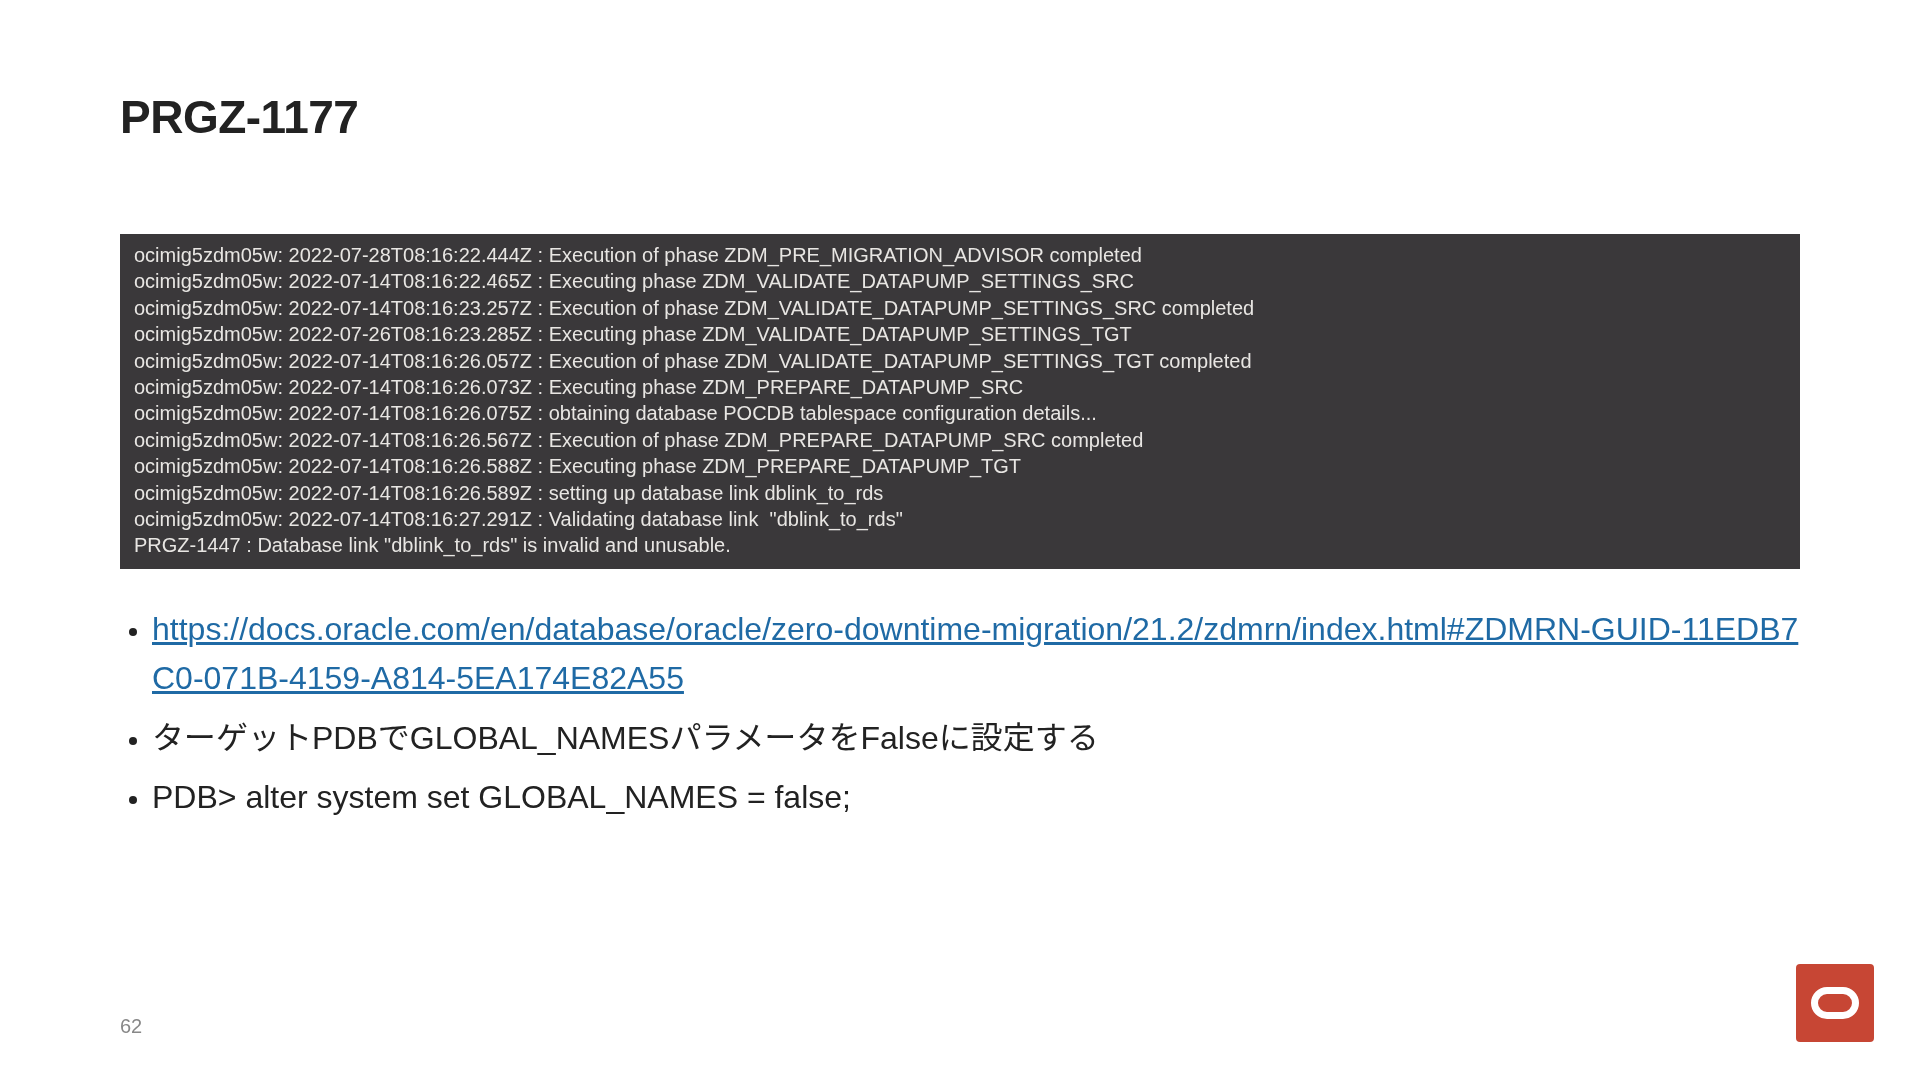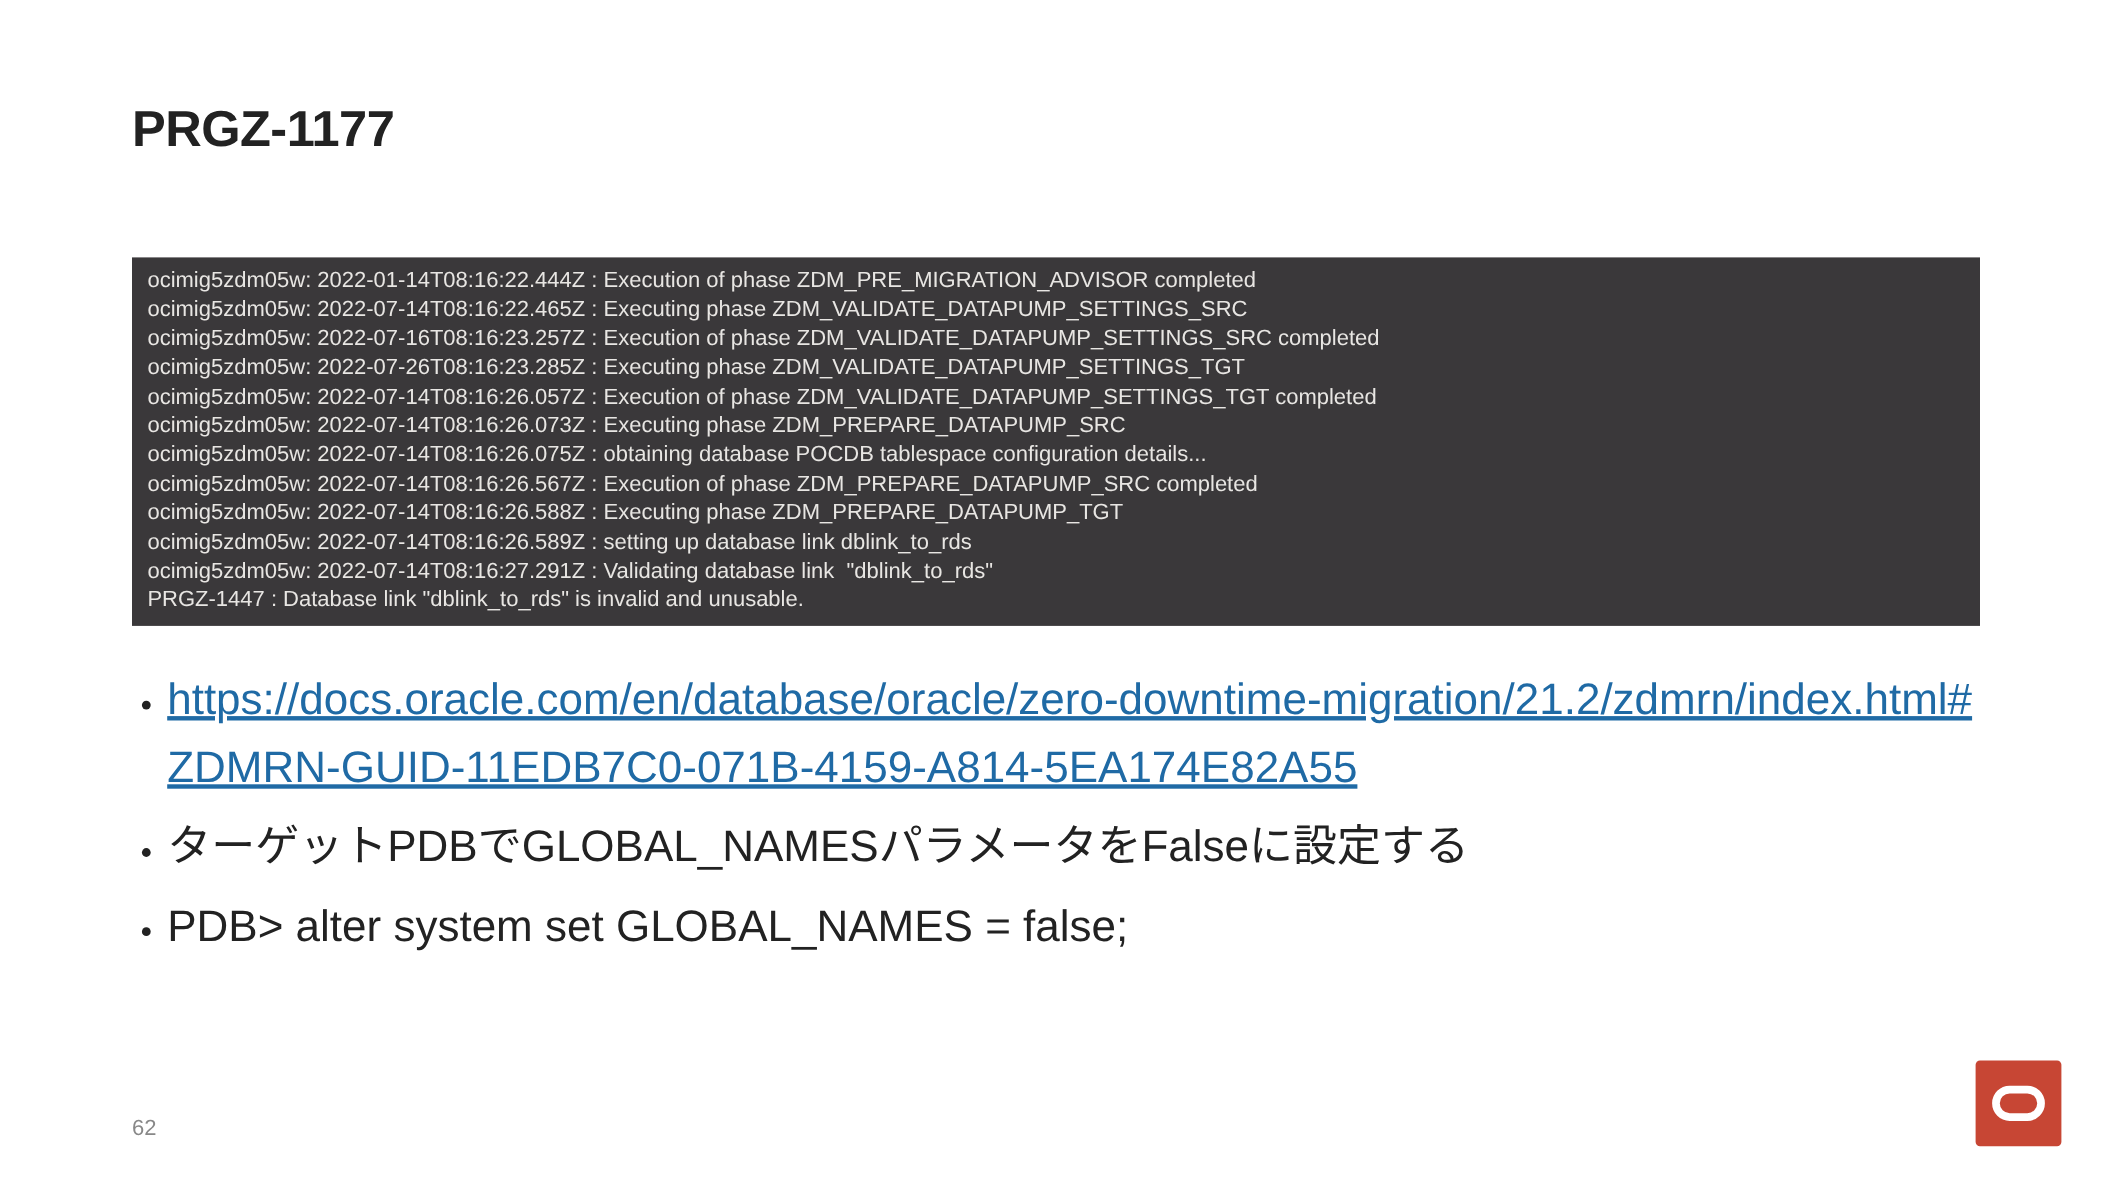--- a/index.html
+++ b/index.html
@@ -1,39 +1,39 @@
 <!DOCTYPE html>
 <html><head>
 <meta charset="utf-8">
 <style>
   * { margin: 0; padding: 0; box-sizing: border-box; }
   html, body { width: 1920px; height: 1080px; font-family: "Segoe UI", "Helvetica Neue", Arial, "Noto Sans JP", sans-serif; background: #fff; color: #222; }
   .slide { position: relative; width: 1920px; height: 1080px; padding: 90px 120px 0 120px; }
   .title { font-size: 46px; font-weight: 700; color: #222; margin-bottom: 90px; letter-spacing: -0.5px; }
   .console { background: #3a383a; color: #e8e6e3; font-size: 20px; line-height: 1.32; padding: 8px 14px 10px 14px; font-family: "Segoe UI", Arial, sans-serif; white-space: pre; overflow: hidden; }
   .bullets { margin-top: 36px; padding-left: 32px; }
-  .bullets li { font-size: 40px; line-height: 1.55; margin-bottom: 10px; color: #222; list-style: disc; }
+  .bullets li { font-size: 32px; line-height: 1.55; margin-bottom: 10px; color: #222; list-style: disc; }
   .bullets li::marker { color: #222; font-size: 26px; }
   .link { color: #1f6aa5; text-decoration: underline; word-break: break-all; }
   .footer { position: absolute; left: 120px; bottom: 42px; font-size: 20px; color: #999; display: flex; align-items: center; gap: 34px; flex-direction: column; }
   .footer .pagenum { color: #888; }
   .logo { position: absolute; right: 46px; bottom: 38px; width: 78px; height: 78px; background: #c74634; border-radius: 4px; display: flex; align-items: center; justify-content: center; }
   .logo-inner { width: 48px; height: 32px; border: 7px solid #fff; border-radius: 16px / 16px; }
   .bullet-content { display: inline; }
 </style>
 </head>
 <body>
 
 <div class="slide">
 
   <h1 class="title">PRGZ-1177</h1>
 
-  <div class="console"><span>ocimig5zdm05w: 2022-01-14T08:16:22.444Z : Execution of phase ZDM_PRE_MIGRATION_ADVISOR completed</span>
+  <div class="console"><span>ocimig5zdm05w: 2022-07-28T08:16:22.444Z : Execution of phase ZDM_PRE_MIGRATION_ADVISOR completed</span>
 <span>ocimig5zdm05w: 2022-07-14T08:16:22.465Z : Executing phase ZDM_VALIDATE_DATAPUMP_SETTINGS_SRC</span>
-<span>ocimig5zdm05w: 2022-07-16T08:16:23.257Z : Execution of phase ZDM_VALIDATE_DATAPUMP_SETTINGS_SRC completed</span>
+<span>ocimig5zdm05w: 2022-07-14T08:16:23.257Z : Execution of phase ZDM_VALIDATE_DATAPUMP_SETTINGS_SRC completed</span>
 <span>ocimig5zdm05w: 2022-07-26T08:16:23.285Z : Executing phase ZDM_VALIDATE_DATAPUMP_SETTINGS_TGT</span>
 <span>ocimig5zdm05w: 2022-07-14T08:16:26.057Z : Execution of phase ZDM_VALIDATE_DATAPUMP_SETTINGS_TGT completed</span>
 <span>ocimig5zdm05w: 2022-07-14T08:16:26.073Z : Executing phase ZDM_PREPARE_DATAPUMP_SRC</span>
 <span>ocimig5zdm05w: 2022-07-14T08:16:26.075Z : obtaining database POCDB tablespace configuration details...</span>
 <span>ocimig5zdm05w: 2022-07-14T08:16:26.567Z : Execution of phase ZDM_PREPARE_DATAPUMP_SRC completed</span>
 <span>ocimig5zdm05w: 2022-07-14T08:16:26.588Z : Executing phase ZDM_PREPARE_DATAPUMP_TGT</span>
 <span>ocimig5zdm05w: 2022-07-14T08:16:26.589Z : setting up database link dblink_to_rds</span>
 <span>ocimig5zdm05w: 2022-07-14T08:16:27.291Z : Validating database link  "dblink_to_rds"</span>
 <span>PRGZ-1447 : Database link "dblink_to_rds" is invalid and unusable.</span></div>
 

